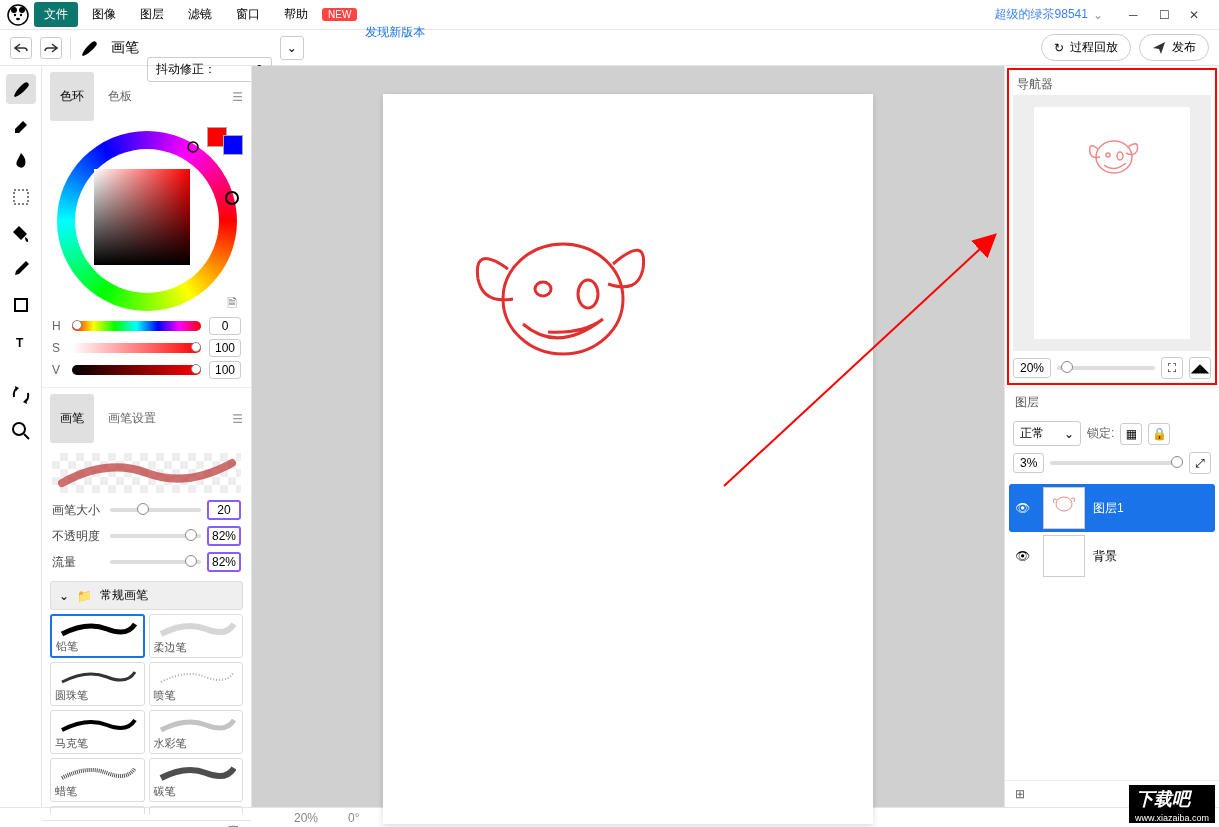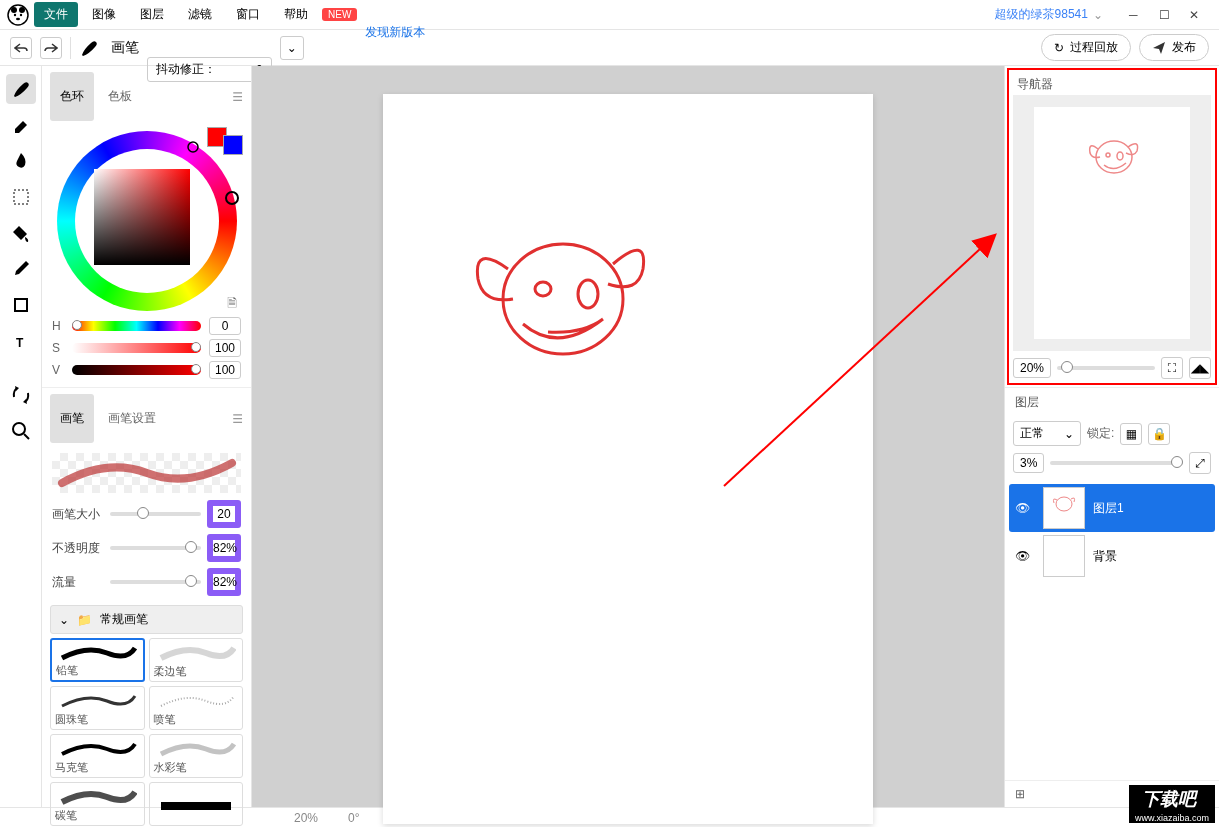--- a/index.html
+++ b/index.html
@@ -60,21 +60,21 @@
 .s-grad { background: linear-gradient(to right, #fff, red); }
 .v-grad { background: linear-gradient(to right, #000, red); }
 .hsv-val { width: 32px; border: 1px solid #ccc; border-radius: 3px; text-align: center; padding: 1px 0; }
 
 .brush-preview { height: 60px; margin: 4px 10px; background: repeating-conic-gradient(#eee 0 25%, #fff 0 50%) 0 0/16px 16px; display:flex; align-items:center; justify-content:center; }
 
 .slider-row { display: flex; align-items: center; padding: 3px 10px; gap: 6px; }
 .slider-row .lab { width: 52px; color: #444; }
 .slider-track { flex: 1; height: 4px; background: #ddd; border-radius: 2px; position: relative; }
 .slider-track .thumb { position: absolute; width: 12px; height: 12px; background: #fff; border: 1px solid #888; border-radius: 50%; top: -5px; }
-.slider-val { width: 34px; border: 6px solid #8b5cf6; border-radius: 3px; text-align: center; padding: 1px 0; }
+.slider-val { width: 34px; border: 2px solid #8b5cf6; border-radius: 3px; text-align: center; padding: 1px 0; }
 
 .brush-group { margin: 6px 8px; }
 .brush-group-head { background: #efefef; border: 1px solid #ddd; border-radius: 3px; padding: 5px 8px; display: flex; align-items: center; gap: 8px; }
 .brush-grid { display: grid; grid-template-columns: 1fr 1fr; gap: 4px; margin-top: 4px; max-height: 200px; overflow: hidden; }
 .brush-item { border: 1px solid #ddd; border-radius: 3px; height: 44px; display: flex; flex-direction: column; justify-content: flex-end; padding: 2px 4px; cursor: pointer; position: relative; }
 .brush-item.sel { border: 2px solid #1a73e8; }
 .brush-stroke { flex:1; display:flex; align-items:center; justify-content:center; }
 .brush-name { font-size: 11px; color: #555; }
 
 .lp-bottom { margin-top: auto; border-top: 1px solid #e5e5e5; padding: 4px 10px; display: flex; gap: 14px; justify-content: flex-end; color: #666; }
@@ -365,20 +365,28 @@
             <div class="brush-stroke">
               <svg width="80" height="20">
                 <path d="M5 15 Q30 2 50 10 Q70 18 78 5" stroke="#888" stroke-width="5" fill="none" opacity="0.5"></path>
               </svg>
             </div>
             <span class="brush-name">水彩笔</span>
           </div>
         <div class="brush-item">
             <div class="brush-stroke">
               <svg width="80" height="20">
+                <path d="M5 15 Q30 2 50 10 Q70 18 78 5" stroke="#555" stroke-width="4" fill="none" stroke-dasharray="1,1"></path>
+              </svg>
+            </div>
+            <span class="brush-name">蜡笔</span>
+          </div>
+        <div class="brush-item">
+            <div class="brush-stroke">
+              <svg width="80" height="20">
                 <path d="M5 15 Q30 2 50 10 Q70 18 78 5" stroke="#222" stroke-width="6" fill="none" opacity="0.8"></path>
               </svg>
             </div>
             <span class="brush-name">碳笔</span>
           </div>
         <div class="brush-item">
             <div class="brush-stroke">
               <svg width="80" height="20">
                 <rect x="5" y="8" width="70" height="8" fill="#000"></rect>
               </svg>
@@ -496,15 +504,15 @@
   </div>
 </div>
 
 <div class="statusbar">
   <div class="sp"></div>
   <span>20%</span>
   <span>0°</span>
 </div>
 
 <div class="watermark">
-  <div style="background:#000;color:#fff;padding:2px 13px;font-size:18px;font-weight:bold;font-style:italic">下载吧</div>
+  <div style="background:#000;color:#fff;padding:2px 7px;font-size:18px;font-weight:bold;font-style:italic">下载吧</div>
   <div style="background:#000;color:#fff;padding:0 6px;font-size:9px">www.xiazaiba.com</div>
 </div>
 
 </body></html>

